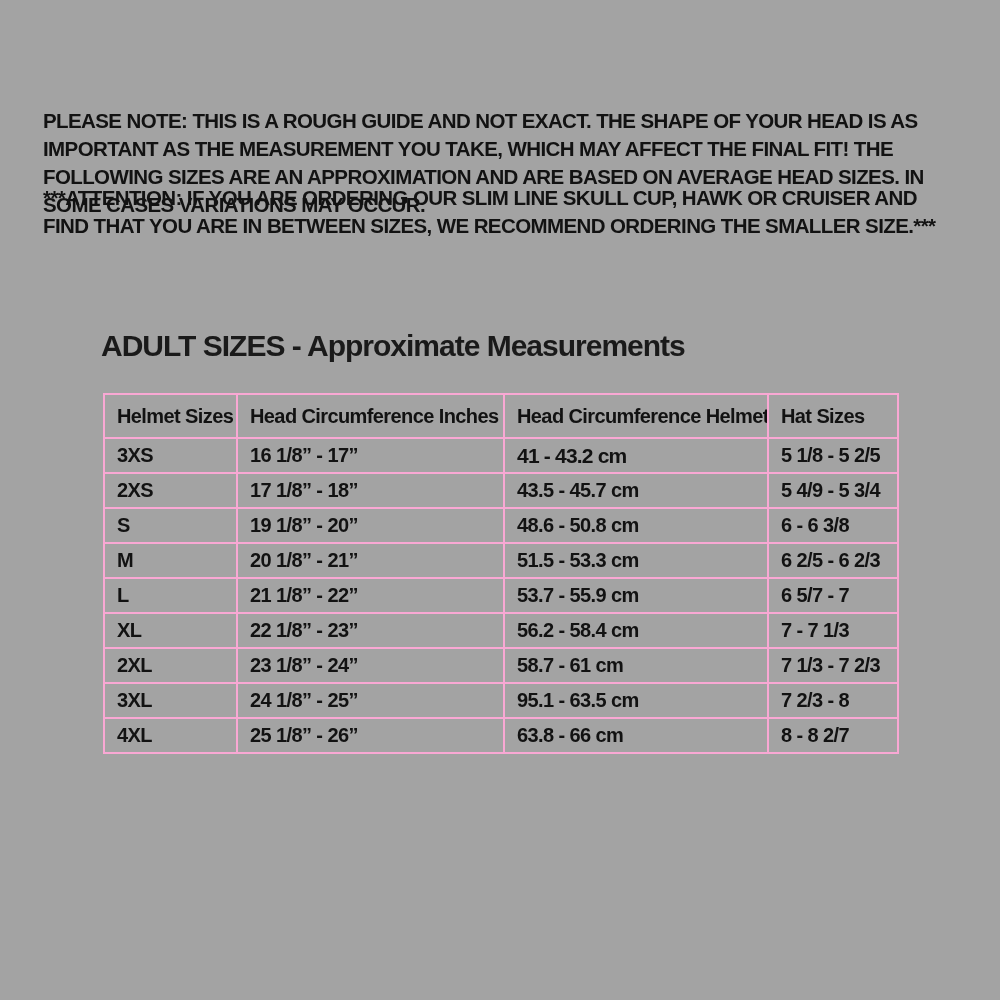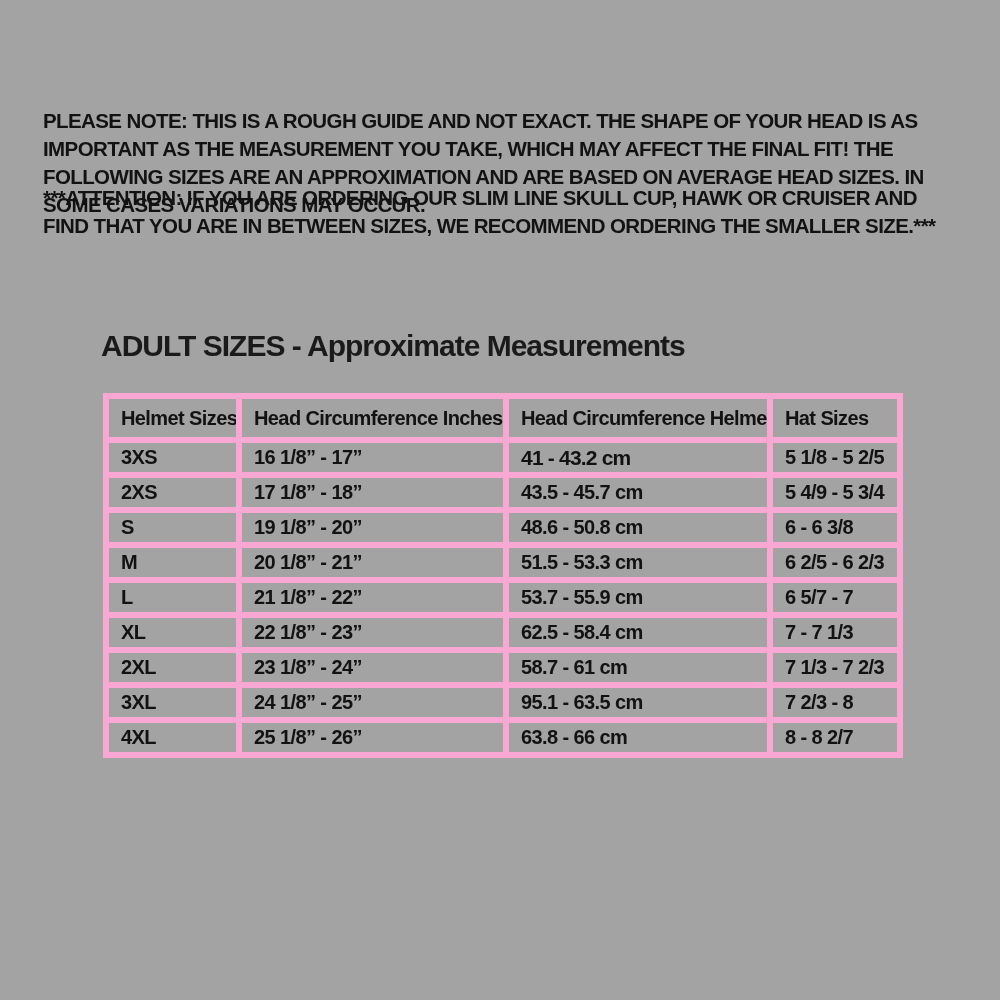--- a/index.html
+++ b/index.html
@@ -47,21 +47,21 @@
     top: 393px;
     width: 794px;
     border-collapse: collapse;
     table-layout: fixed;
   }
   .size-table col.c1 { width: 133px; }
   .size-table col.c2 { width: 267px; }
   .size-table col.c3 { width: 264px; }
   .size-table col.c4 { width: 130px; }
   .size-table th, .size-table td {
-    border: 6px solid #f9a8d4;
+    border: 2px solid #f9a8d4;
     padding: 0 0 0 12px;
     text-align: left;
     vertical-align: middle;
     font-size: 20px;
     font-weight: 700;
     letter-spacing: -0.6px;
     white-space: nowrap;
     overflow: hidden;
     color: #121212;
   }
@@ -125,21 +125,21 @@
       </tr>
       <tr>
         <td>L</td>
         <td>21 1/8” - 22”</td>
         <td>53.7 - 55.9 cm</td>
         <td>6 5/7 - 7</td>
       </tr>
       <tr>
         <td>XL</td>
         <td>22 1/8” - 23”</td>
-        <td>62.5 - 58.4 cm</td>
+        <td>56.2 - 58.4 cm</td>
         <td>7 - 7 1/3</td>
       </tr>
       <tr>
         <td>2XL</td>
         <td>23 1/8” - 24”</td>
         <td>58.7 - 61 cm</td>
         <td>7 1/3 - 7 2/3</td>
       </tr>
       <tr>
         <td>3XL</td>

